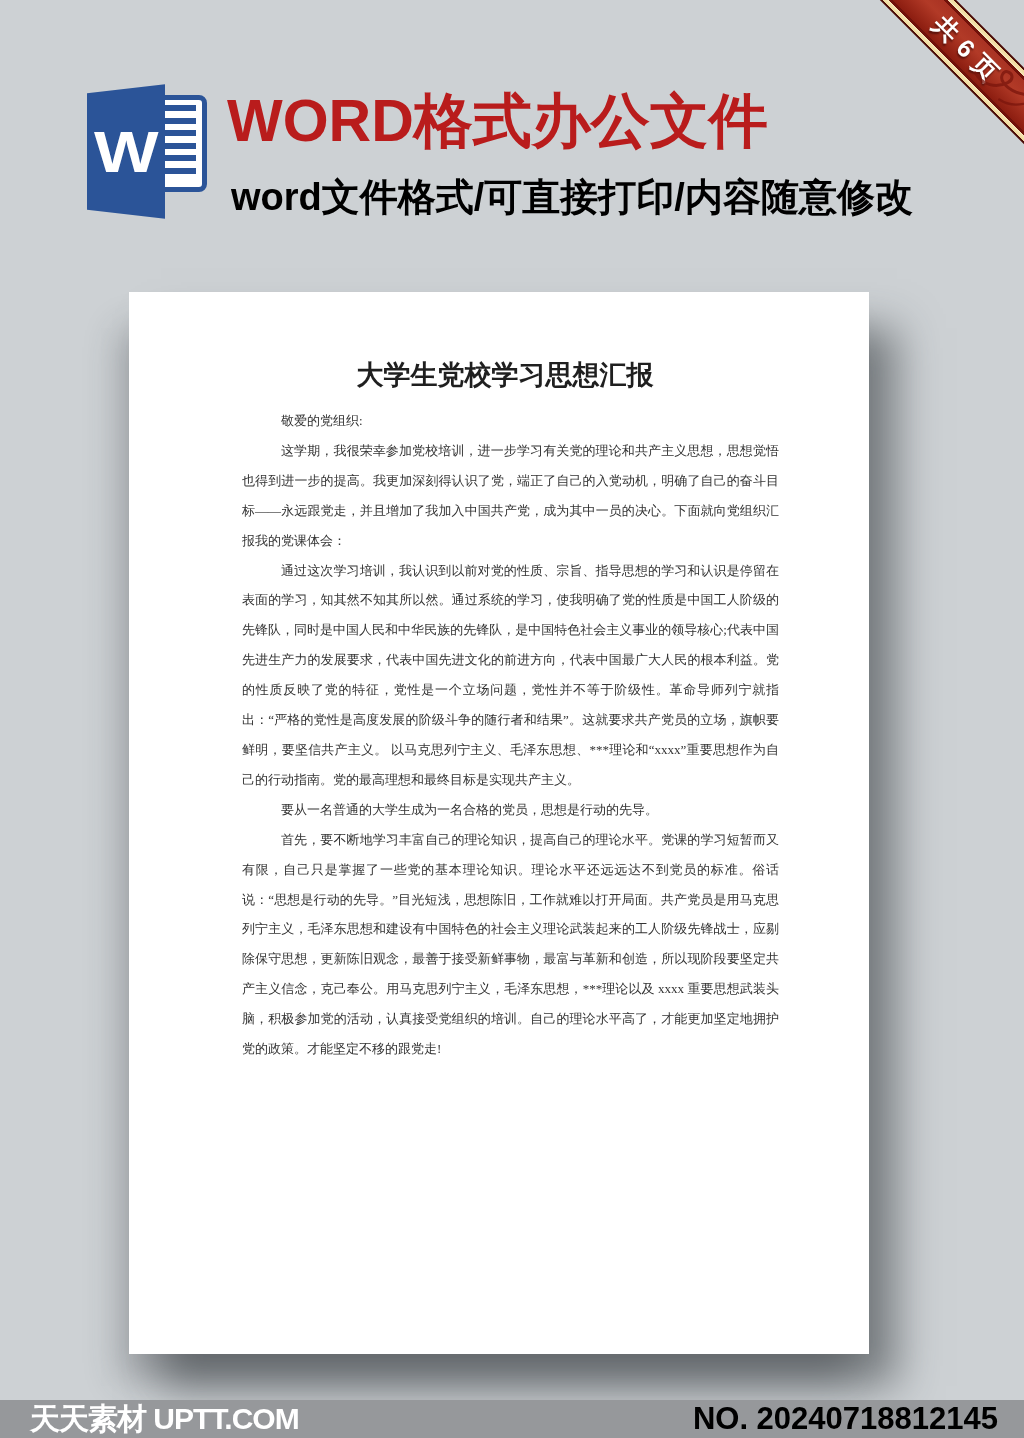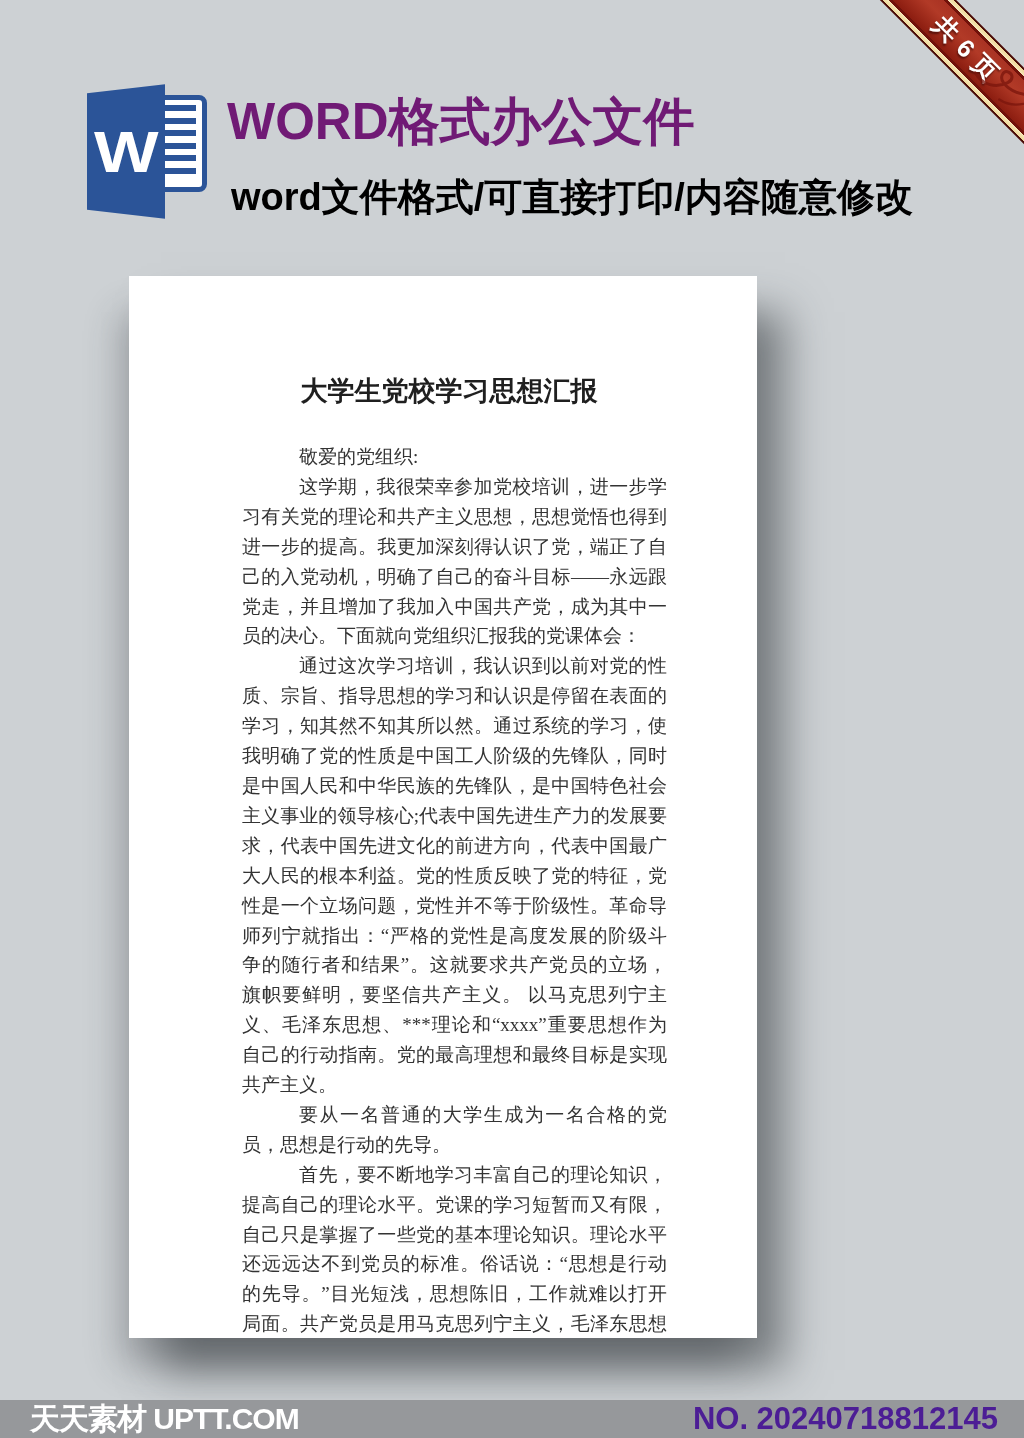--- a/index.html
+++ b/index.html
@@ -16,22 +16,22 @@
   .logo{position:absolute;left:85px;top:83px;width:128px;height:137px;}
   .logo-page{position:absolute;left:48px;top:12px;width:74px;height:97px;
     background:#ffffff;border:5px solid var(--accent);border-radius:8px;box-sizing:border-box;overflow:hidden;}
   .logo-stripes{position:absolute;left:-4px;top:5px;right:6px;bottom:8px;
     background:repeating-linear-gradient(to bottom,var(--accent) 0 6px,transparent 6px 12.6px);}
   .logo-panel{position:absolute;left:2px;top:0;width:78px;height:137px;background:var(--accent);
     clip-path:polygon(0 7.5%,100% 1%,100% 99%,0 92.5%);
     display:flex;align-items:center;justify-content:center;}
   .logo-w{color:#fff;font-size:58px;font-weight:700;transform:scaleX(1.18);line-height:1;}
 
-  .banner-title{position:absolute;left:227px;top:84px;font-size:51px;line-height:75px;
-    font-weight:900;color:#701a75;white-space:nowrap;letter-spacing:0px;}
+  .banner-title{position:absolute;left:227px;top:84px;font-size:59px;line-height:75px;
+    font-weight:900;color:#b91c1c;white-space:nowrap;letter-spacing:0px;}
   .banner-subtitle{position:absolute;left:231px;top:176px;font-size:38px;line-height:42px;
     font-weight:600;color:#000000;white-space:nowrap;}
 
   
   .ribbon-wrap{position:absolute;top:0;right:0;width:210px;height:210px;overflow:hidden;}
   .ribbon{position:absolute;left:152px;top:48px;width:320px;height:54px;
     transform:translate(-50%,-50%) rotate(45deg);
     background:linear-gradient(to bottom,
       #4a0b07 0px,#4a0b07 2px,
       #eed89a 2px,#f6e7ba 6px,
@@ -39,35 +39,35 @@
       #a93323 9px,#b23a27 22px,#8c1d10 45px,
       #71120b 45px,#71120b 48px,
       #f6e7ba 48px,#eed89a 52px,
       #4a0b07 52px,#4a0b07 54px);
     display:flex;align-items:center;justify-content:center;}
   .ribbon-label{color:#ffffff;font-size:25px;font-weight:700;letter-spacing:8px;
     text-indent:8px;text-shadow:1px 2px 2px rgba(40,0,0,.55);}
   .ribbon-flourish{position:absolute;right:70px;top:8px;opacity:.75;}
 
   
-  .page{position:absolute;left:129px;top:276px;width:628px;height:1062px;background:#ffffff;
-    box-sizing:border-box;padding:96px 90px 0 113px;overflow:hidden;
+  .page{position:absolute;left:129px;top:292px;width:740px;height:1062px;background:#ffffff;
+    box-sizing:border-box;padding:64px 90px 0 113px;overflow:hidden;
     box-shadow:30px 34px 40px -2px rgba(50,54,58,.55),-14px 32px 34px -6px rgba(50,54,58,.30);}
   .doc-title{margin:0 0 0 -11px;text-align:center;font-size:27px;line-height:38px;font-weight:700;
     color:#1f1f1f;font-family:"Liberation Serif","DejaVu Serif",serif;}
-  .doc-body{margin-top:32px;font-size:19px;line-height:29.9px;color:var(--ink);
+  .doc-body{margin-top:12px;font-size:13px;line-height:29.9px;color:var(--ink);
     font-family:"Liberation Serif","DejaVu Serif",serif;}
   .doc-p{margin:0;text-indent:3em;text-align:justify;}
 
   
   .footer{position:absolute;left:0;bottom:0;width:1024px;height:38px;background:var(--footer);
     display:flex;align-items:center;justify-content:space-between;box-sizing:border-box;
     padding:0 26px 0 30px;}
   .footer-site{color:#ffffff;font-size:30px;font-weight:700;letter-spacing:-1px;}
-  .footer-number{color:#4c1d95;font-size:31px;font-weight:700;letter-spacing:0px;}
+  .footer-number{color:#000000;font-size:31px;font-weight:700;letter-spacing:0px;}
 </style>
 </head>
 <body>
 
 <div class="stage">
 
   <div>
     <div class="logo">
       <div class="logo-page">
         <div class="logo-stripes"></div>

